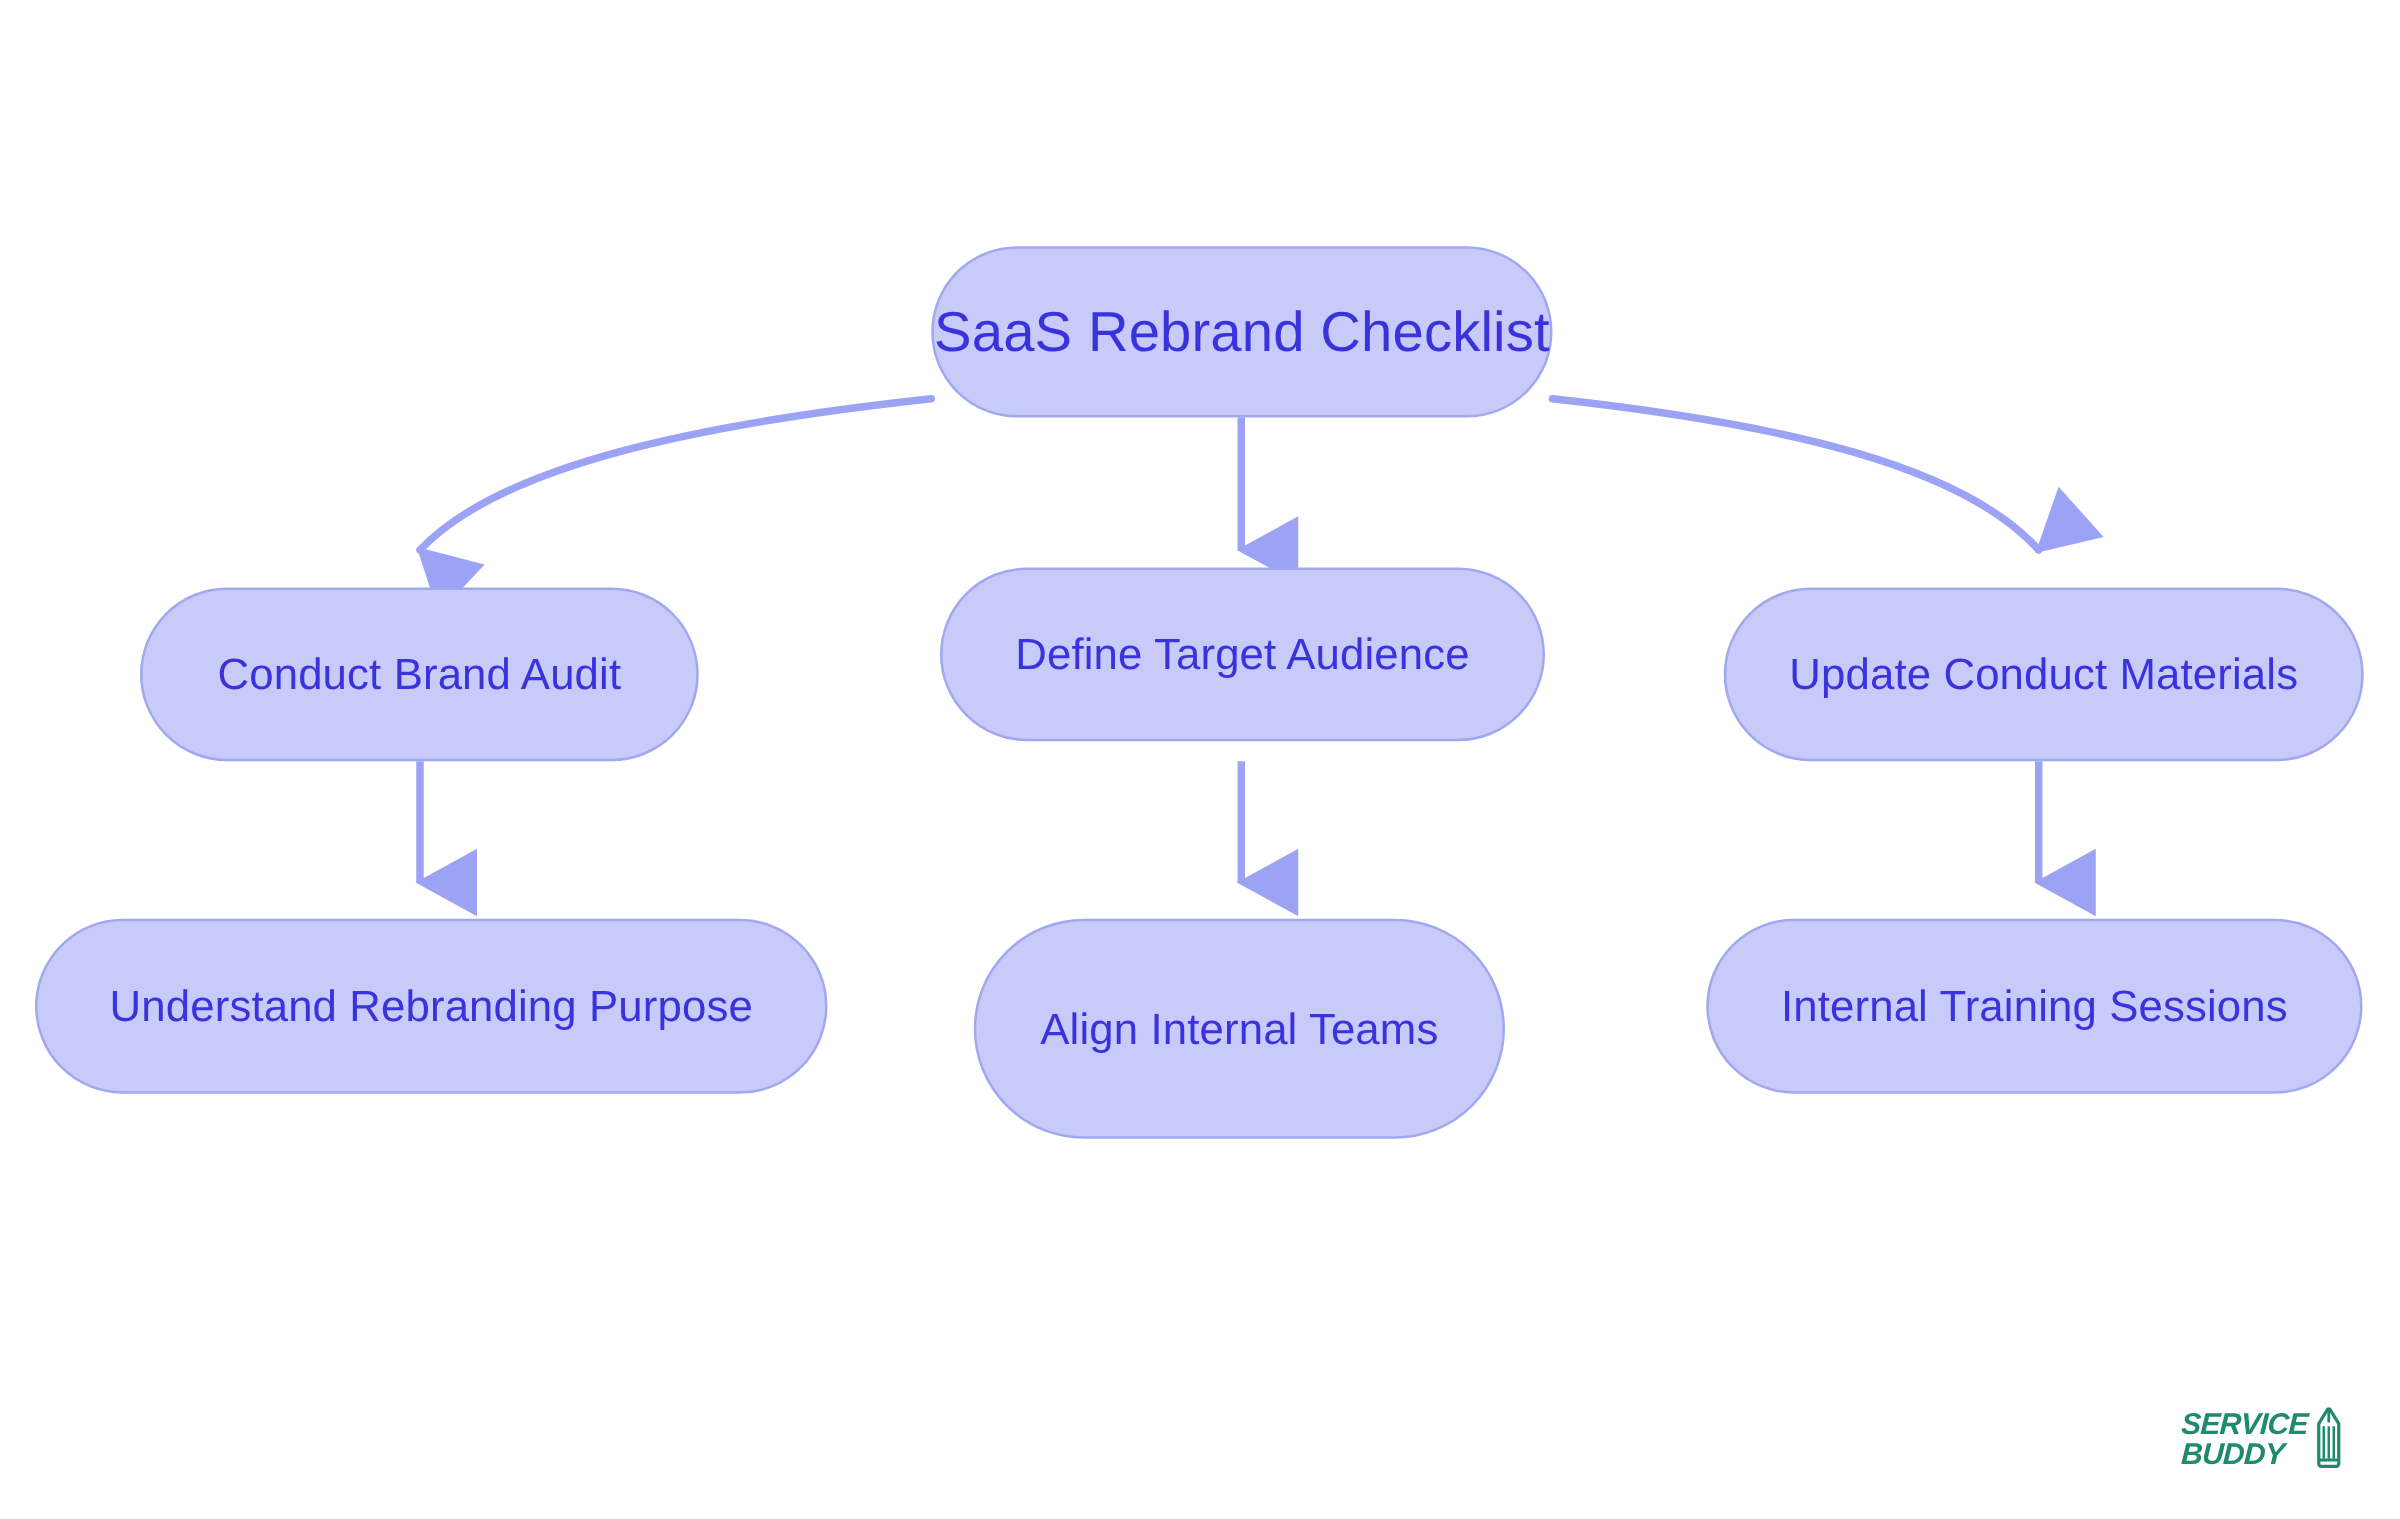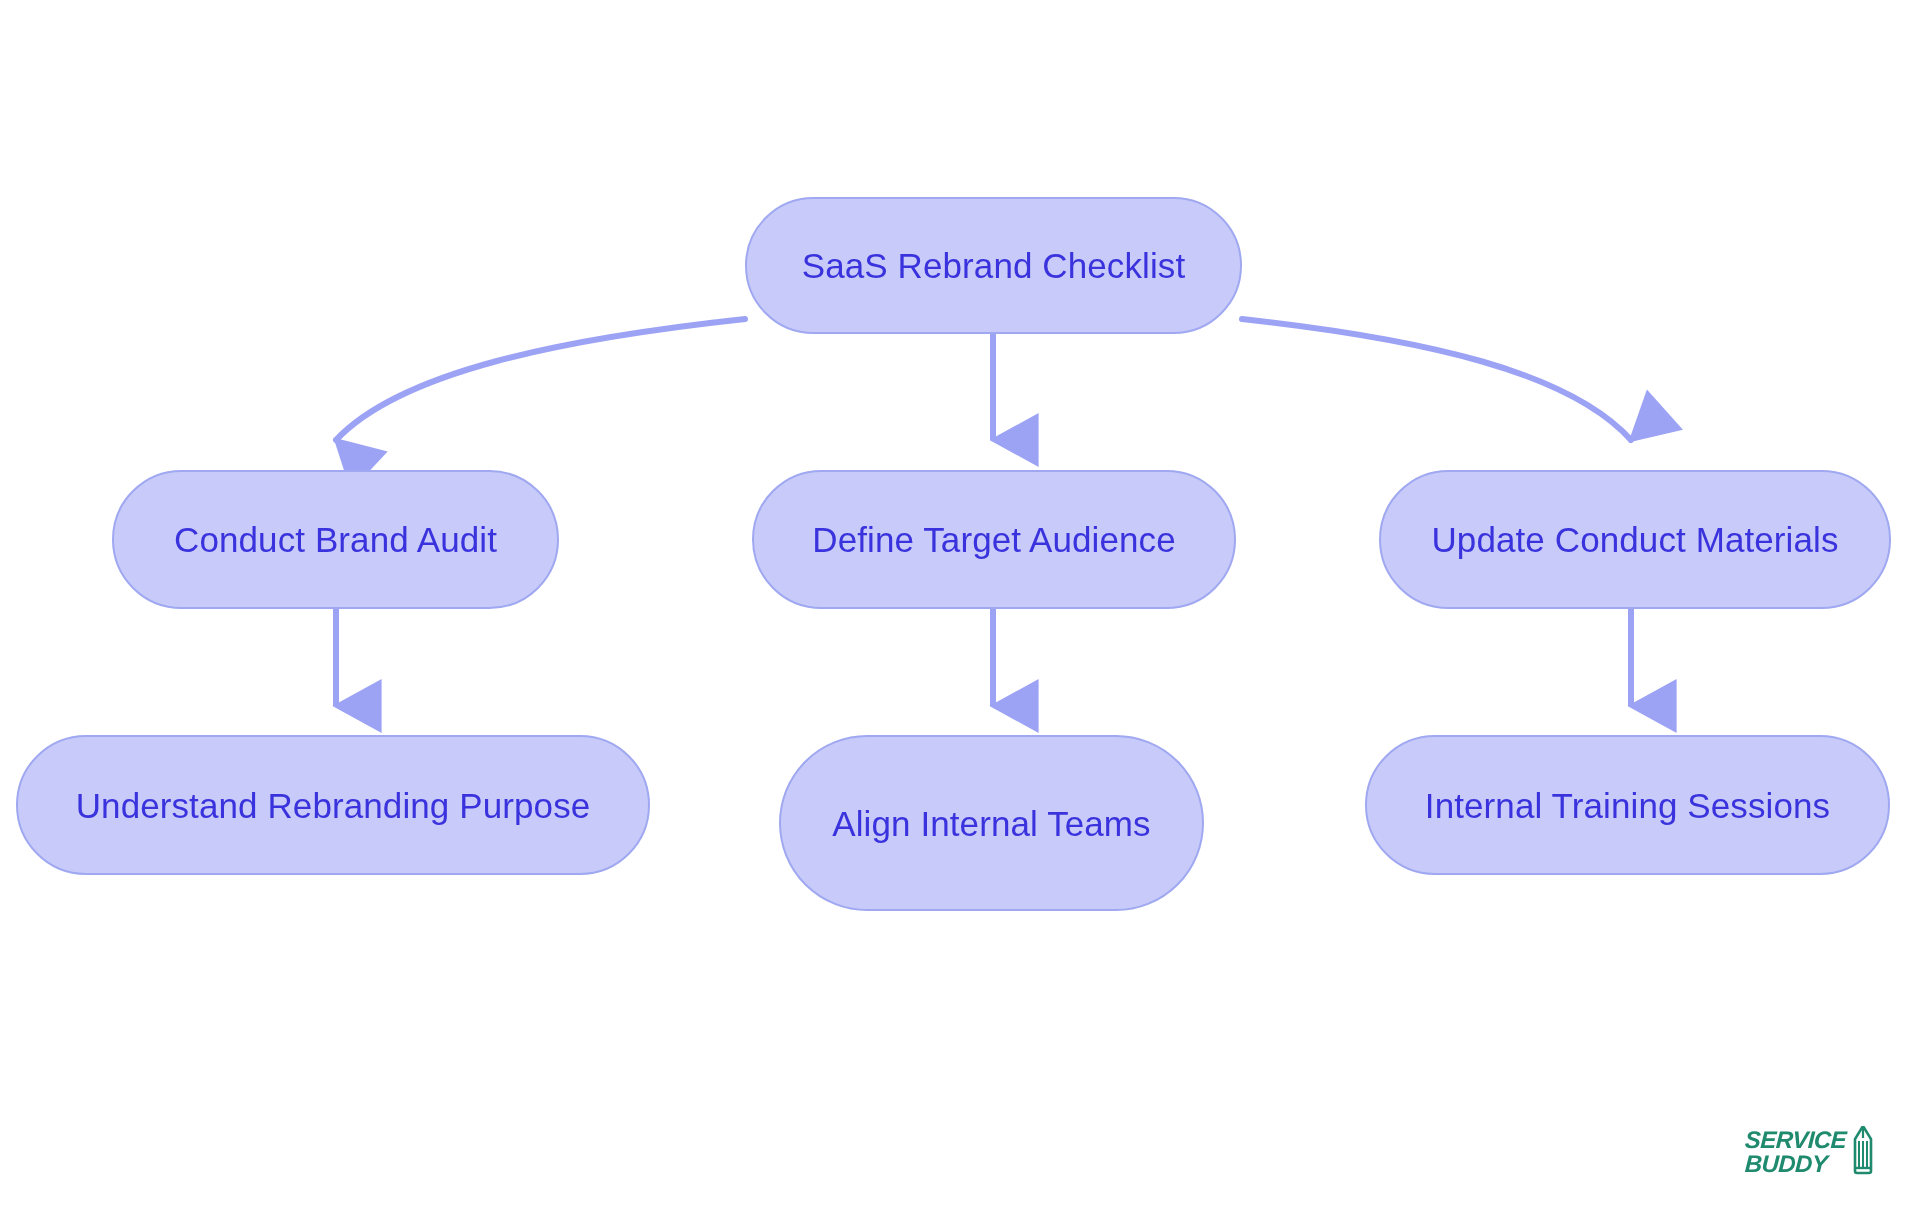--- a/index.html
+++ b/index.html
@@ -50,48 +50,48 @@
     line-height: 1;
   }
 
   
   #node-root {
     left: 745px;
     top: 197px;
     width: 497px;
     height: 137px;
   }
-  #node-root .node-label { font-size: 35px; }
+  #node-root .node-label { font-size: 45px; }
 
   
   #node-audit {
     left: 112px;
     top: 470px;
     width: 447px;
     height: 139px;
   }
   #node-audience {
     left: 752px;
-    top: 470px;
+    top: 454px;
     width: 484px;
     height: 139px;
   }
   #node-materials {
     left: 1379px;
     top: 470px;
     width: 512px;
     height: 139px;
   }
   #node-audit .node-label,
   #node-audience .node-label,
   #node-materials .node-label { font-size: 35px; }
 
   
   #node-purpose {
-    left: 16px;
+    left: 28px;
     top: 735px;
     width: 634px;
     height: 140px;
   }
   #node-align {
     left: 779px;
     top: 735px;
     width: 425px;
     height: 176px;
   }

